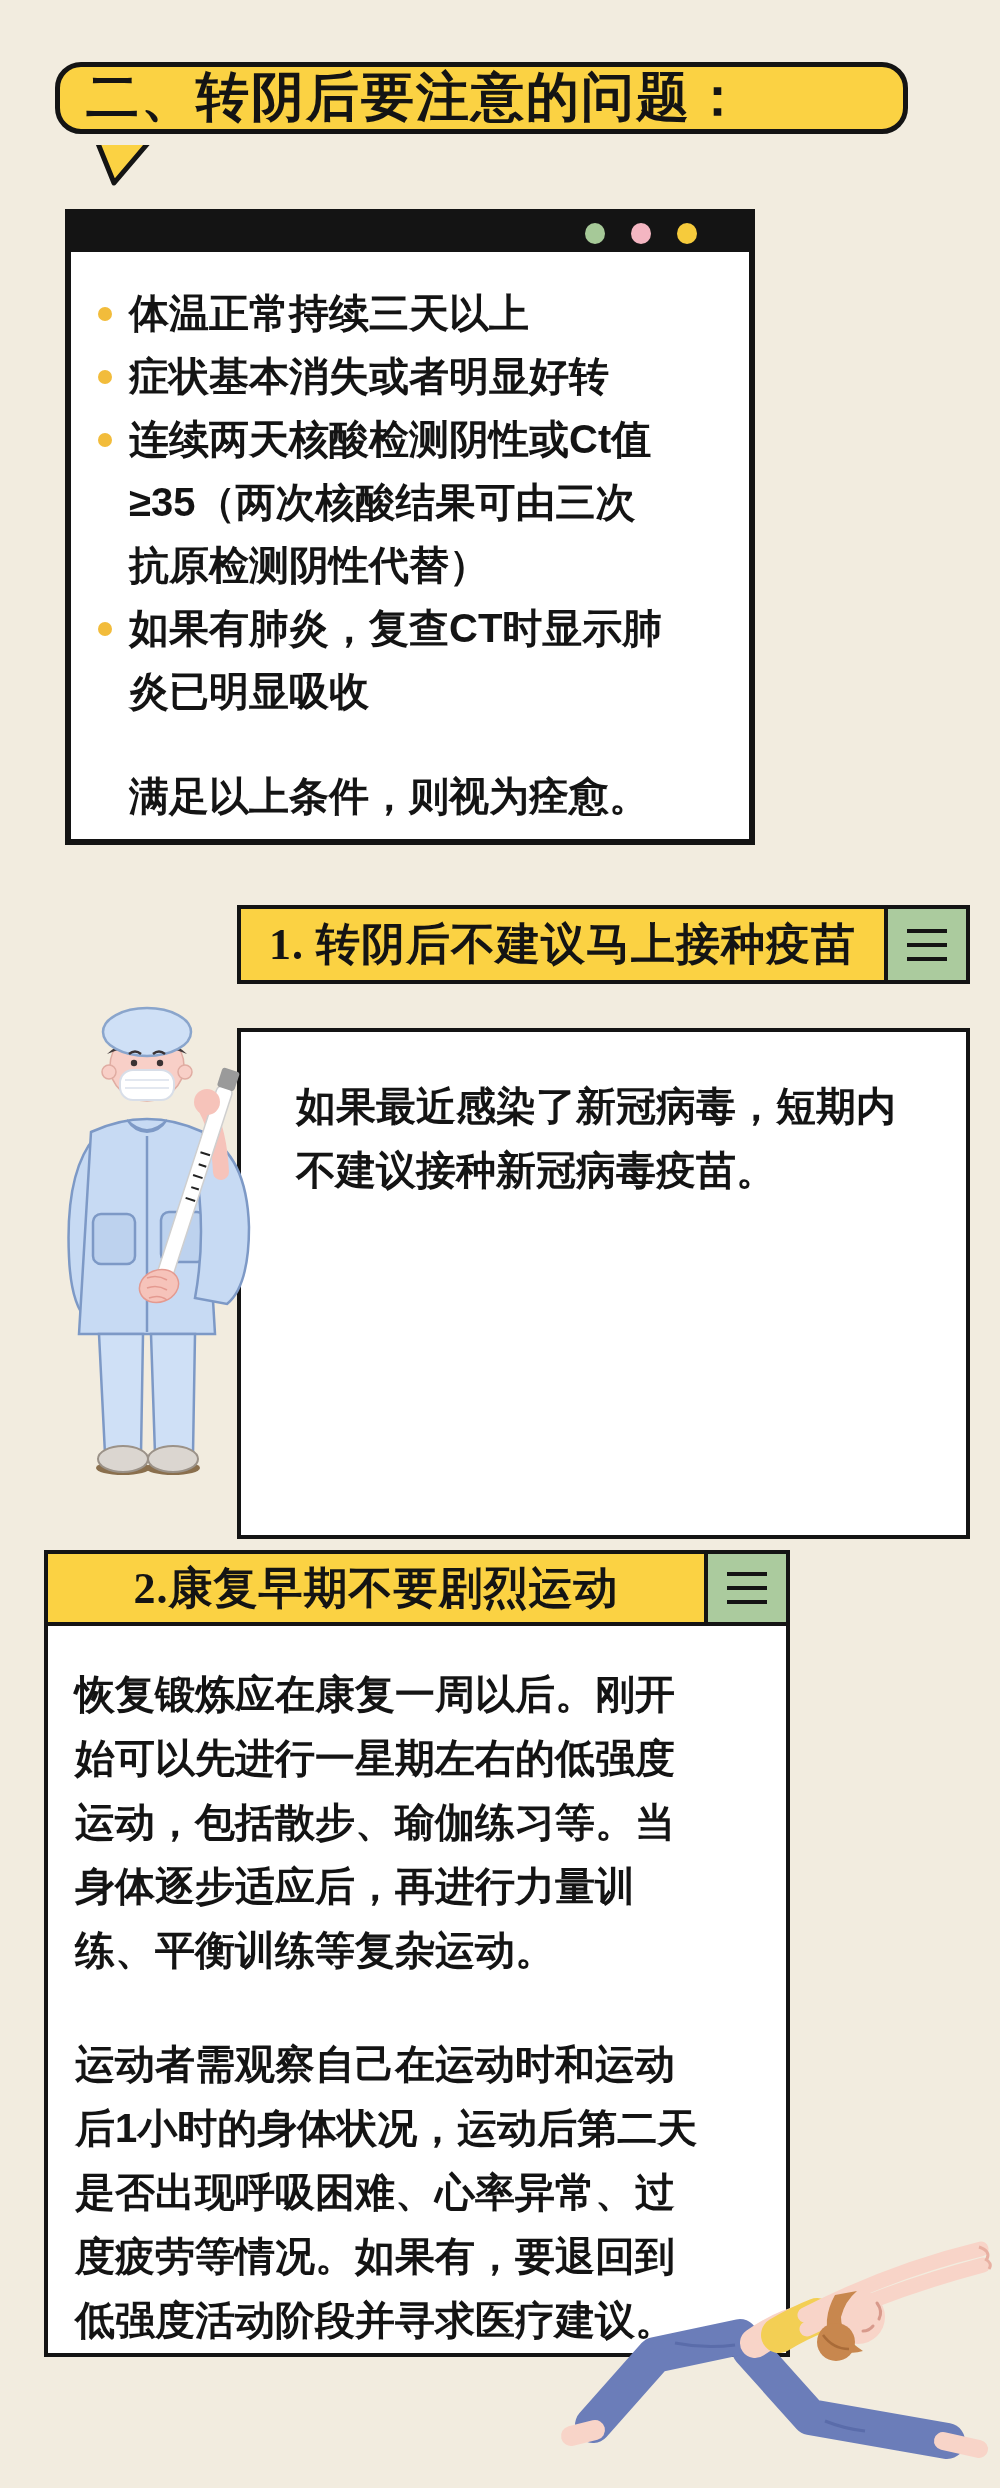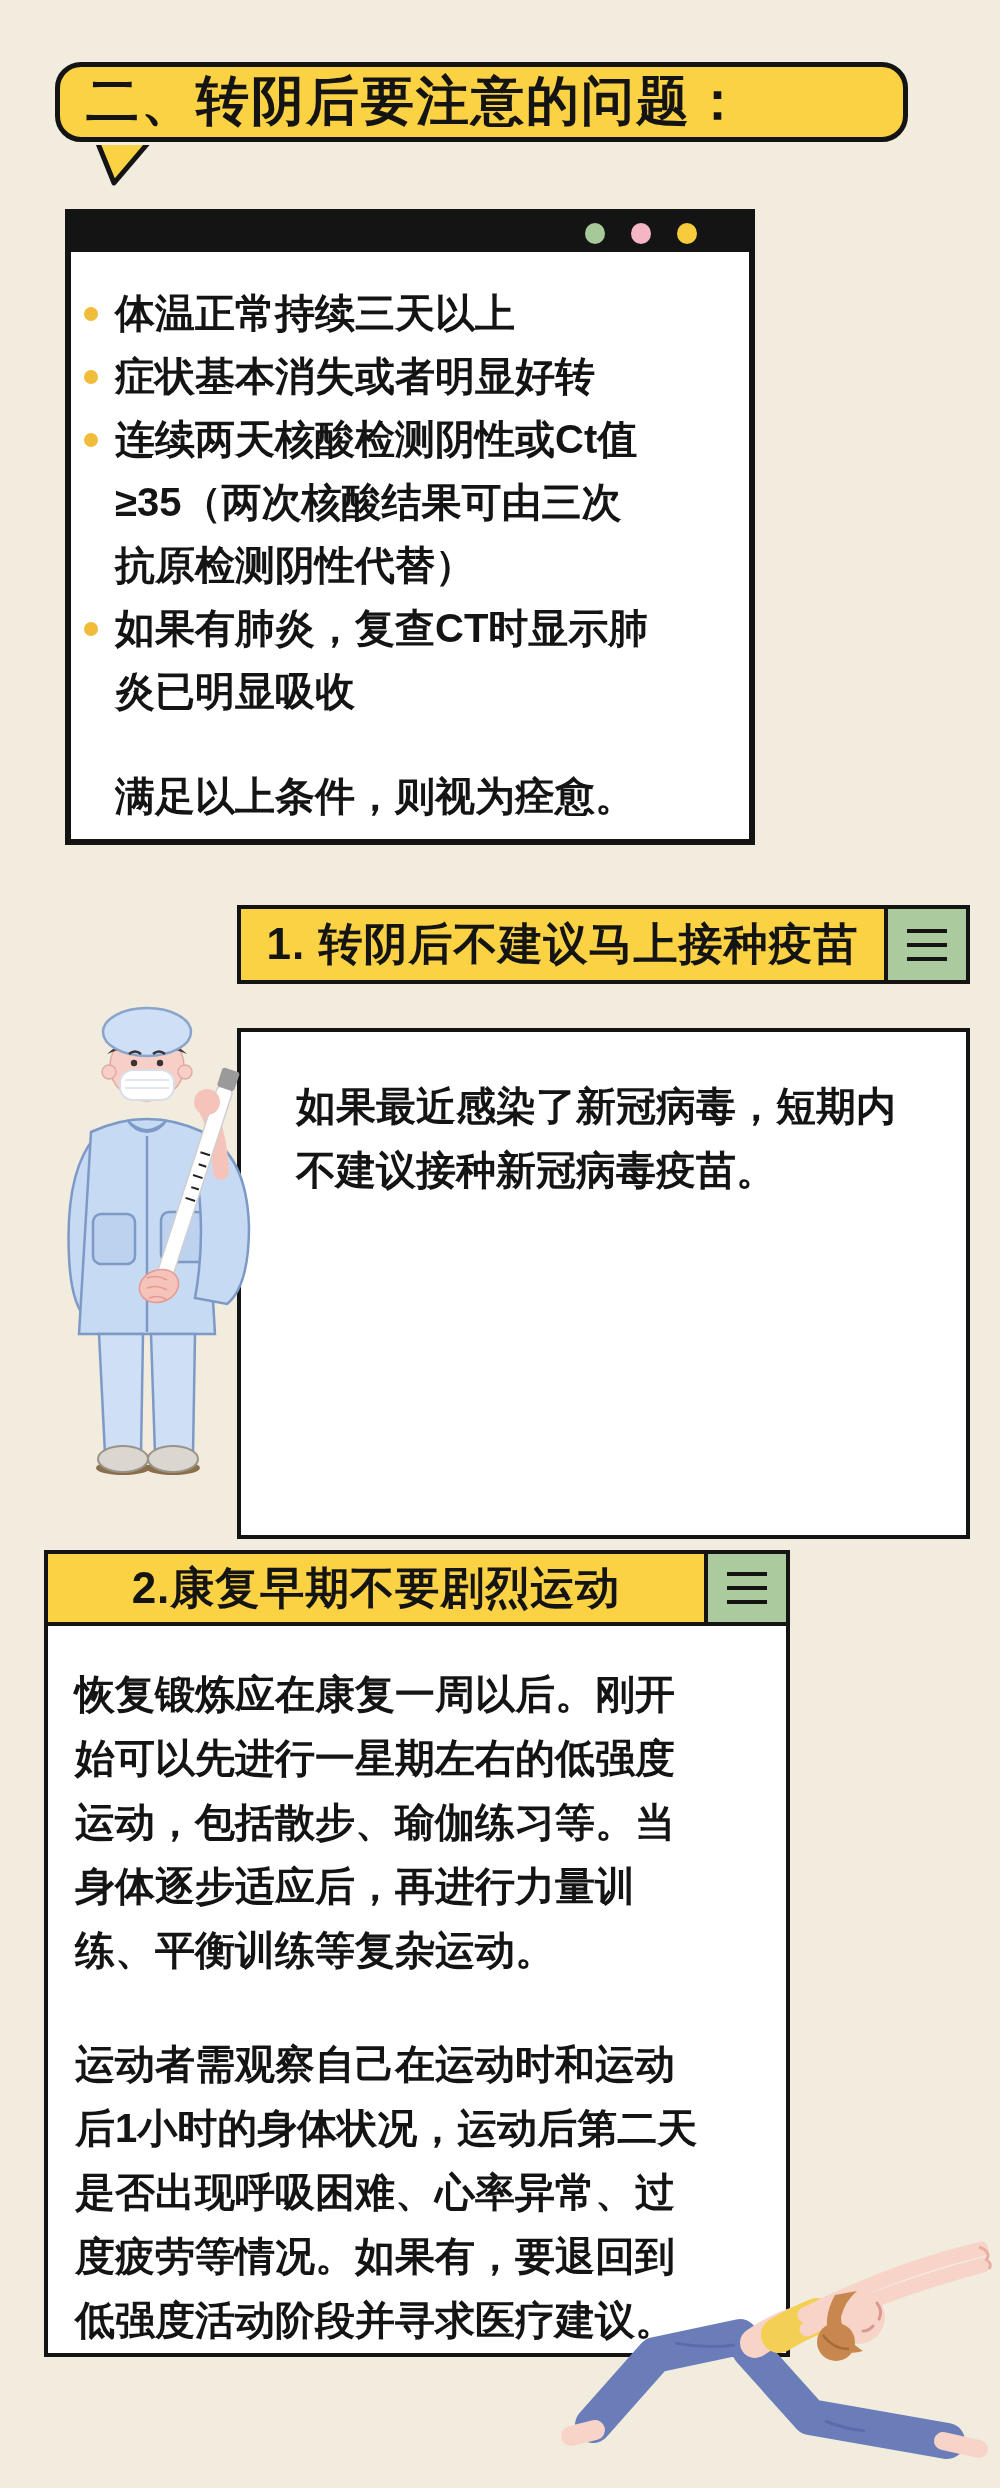--- a/index.html
+++ b/index.html
@@ -4,52 +4,52 @@
 <style>
   html,body{margin:0;padding:0;background:#e8e2d6;}
   #page{
     position:relative;width:1000px;height:2488px;margin:0 auto;
     background:#f2ecdf;overflow:hidden;
     font-family:"Liberation Sans","DejaVu Sans",sans-serif;
     color:#141414;
   }
   
   .banner{
-    position:absolute;left:55px;top:62px;width:853px;height:80px;
+    position:absolute;left:55px;top:62px;width:853px;height:72px;
     background:#fbd243;border:5px solid #141414;border-radius:26px;
     box-sizing:border-box;display:flex;align-items:center;
   }
   .banner-title{
     font-size:53px;font-weight:bold;letter-spacing:2px;
     padding-left:26px;white-space:nowrap;
   }
   .banner-tail{position:absolute;left:92px;top:145px;}
   
   .window{
     position:absolute;left:65px;top:209px;width:690px;height:636px;
     box-sizing:border-box;border:6px solid #141414;background:#ffffff;
   }
   .window-header{
     height:37px;background:#141414;display:flex;align-items:center;
     justify-content:flex-end;gap:26px;padding-right:52px;
   }
   .win-dot{width:20px;height:21px;border-radius:50%;}
   .window-body{
-    padding:30px 52px 0 44px;font-size:40px;line-height:63px;font-weight:600;
+    padding:30px 52px 0 44px;font-size:40px;line-height:63px;font-weight:600;margin-left:14px;
   }
   .bullet{position:relative;white-space:pre-line;}
   .bullet .dot{
     position:absolute;left:-31px;top:25px;width:14px;height:14px;
     border-radius:50%;background:#f2bc3b;
   }
   .conclusion{margin-top:42px;white-space:pre-line;}
   
   .sec-header{
     position:absolute;display:flex;box-sizing:border-box;
-    border:4px solid #141414;background:#fbd243;
+    border:4px solid #141414;background:#fbd243;font-family:Liberation Serif, serif;
   }
   .sec-title{
     flex:1;display:flex;align-items:center;justify-content:center;
     font-size:44px;font-weight:bold;letter-spacing:1px;white-space:nowrap;
   }
   .menu-btn{
     width:78px;background:#abcb9e;border-left:4px solid #141414;
     display:flex;flex-direction:column;align-items:center;justify-content:center;
     gap:10px;cursor:pointer;
   }

